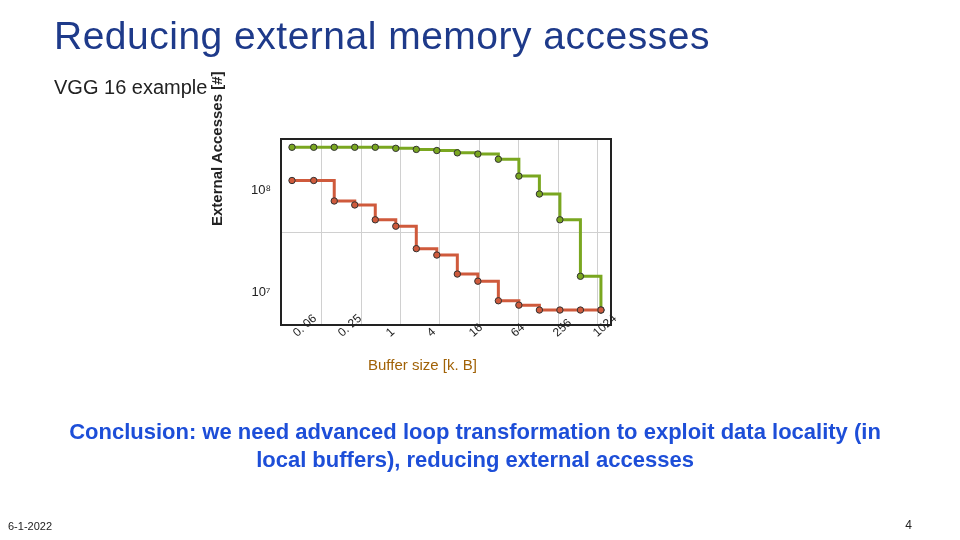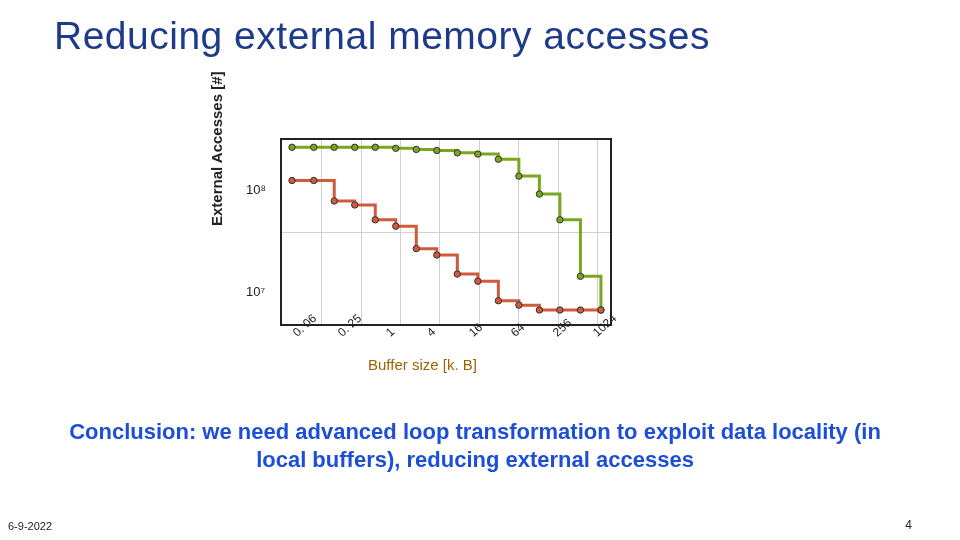--- a/index.html
+++ b/index.html
@@ -7,37 +7,38 @@
 .title{position:absolute;left:54px;top:14px;font-size:39px;color:#1e3a8a;letter-spacing:.5px}
 .subtitle{position:absolute;left:54px;top:76px;font-size:20px;color:#222}
 .chart-area{position:absolute;left:218px;top:130px;width:468px;height:246px}
 .plot-frame{position:absolute;left:62px;top:8px;width:328px;height:184px;border:2px solid #222;background:linear-gradient(#fff,#fff) padding-box}
 .plot-frame::before,.plot-frame::after{content:"";position:absolute;background:#d6d6d6}
 
 .grid-v{position:absolute;top:0;width:0;height:100%;border-left:1px solid #d0d0d0}
 .grid-h{position:absolute;left:0;height:0;width:100%;border-top:1px solid #d0d0d0}
 .ylabel{position:absolute;left:-10px;top:96px;transform:rotate(-90deg);transform-origin:left top;font-size:15px;font-weight:600;color:#222}
 .xlabel{position:absolute;left:150px;top:226px;font-size:15px;font-weight:400;color:#a16207}
-.ytick{position:absolute;left:28px;font-size:13px;color:#222;text-align:left;width:30px}
+.ytick{position:absolute;left:28px;font-size:13px;color:#222;text-align:center;width:30px}
 .xtick{position:absolute;top:199px;font-size:12px;color:#222;transform:rotate(-42deg);transform-origin:left top}
 svg.plot{position:absolute;left:62px;top:8px;width:328px;height:184px}
 path.series{fill:none;stroke-width:3}
 .legend{position:absolute;left:700px;top:172px;font-size:15px}
 .legend-row{display:flex;align-items:center;margin-bottom:6px}
 .legend-swatch{width:34px;height:8px;margin-right:10px}
 .conclusion{position:absolute;left:60px;right:30px;top:418px;font-size:22px;font-weight:700;color:#1d4ed8;text-align:center;line-height:1.25}
 .date{position:absolute;left:8px;bottom:8px;font-size:11px;color:#222}
 .pagenum{position:absolute;right:8px;bottom:8px;font-size:12px;color:#222}
 circle.pt{stroke:#333;stroke-width:1}
 </style>
 </head>
 <body>
 
 <div class="slide">
   <div class="title">Reducing external memory accesses</div>
+  <div class="subtitle">VGG 16 example</div>
 
   <div class="chart-area">
     <div class="ylabel">External Accesses [#]</div>
     <div class="xlabel">Buffer size [k. B]</div>
 
     <div class="plot-frame">
 
       <div class="grid-v" style="left:12%"></div>
         <div class="grid-v" style="left:24%"></div>
       <div class="grid-v" style="left:36%"></div>
@@ -96,15 +97,15 @@
           <circle cx="259.39112943797693" cy="172.03180805652568" r="3.2" class="pt" fill="#cf5a3c"></circle>
           <circle cx="279.9063208119306" cy="172.03180805652568" r="3.2" class="pt" fill="#cf5a3c"></circle>
           <circle cx="300.4215121858842" cy="172.03180805652568" r="3.2" class="pt" fill="#cf5a3c"></circle>
           <circle cx="320.93670355983784" cy="172.03180805652568" r="3.2" class="pt" fill="#cf5a3c"></circle>
         </g>
     </svg>
   </div>
 
 
   <div class="conclusion">Conclusion: we need advanced loop transformation to exploit data locality (in local buffers), reducing external accesses</div>
-  <div class="date">6-9-2022</div>
+  <div class="date">6-1-2022</div>
   <div class="pagenum">4</div>
 </div>
 
 </body></html>

